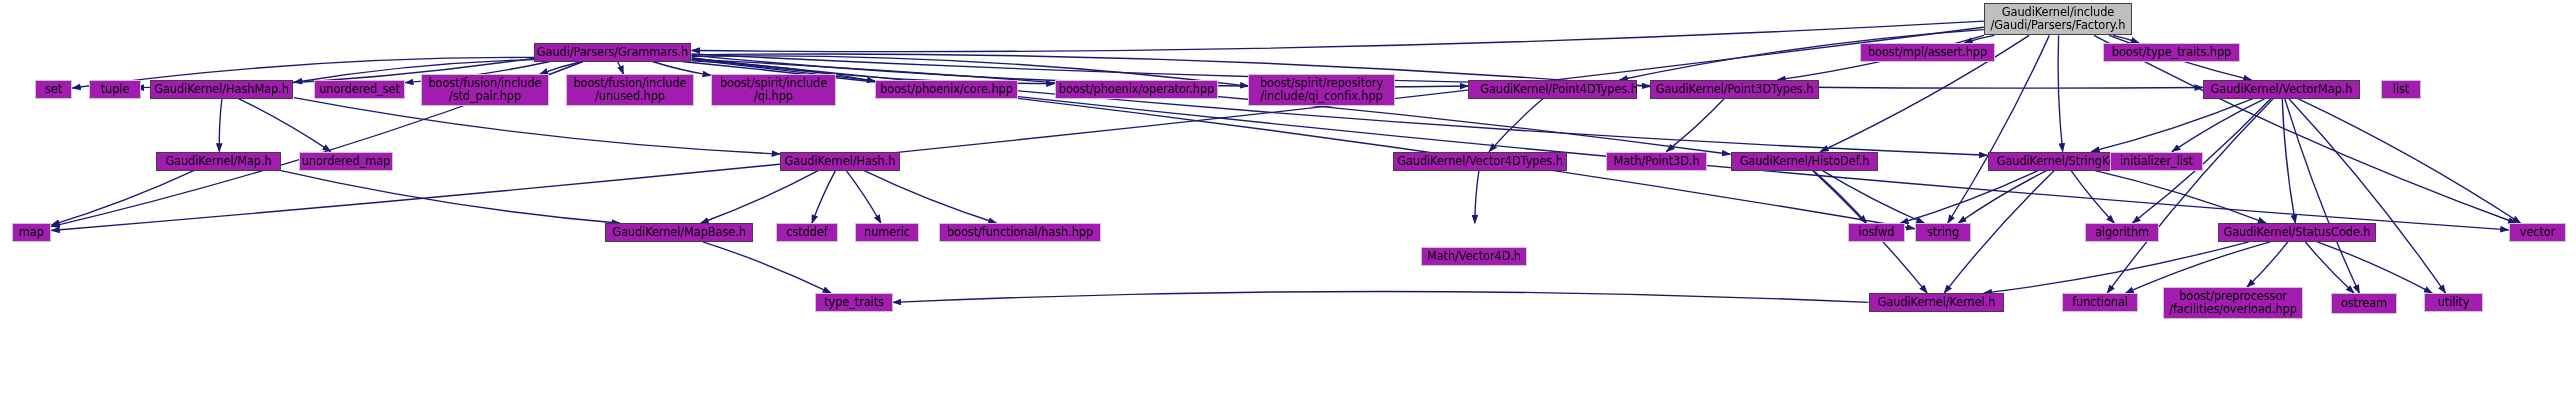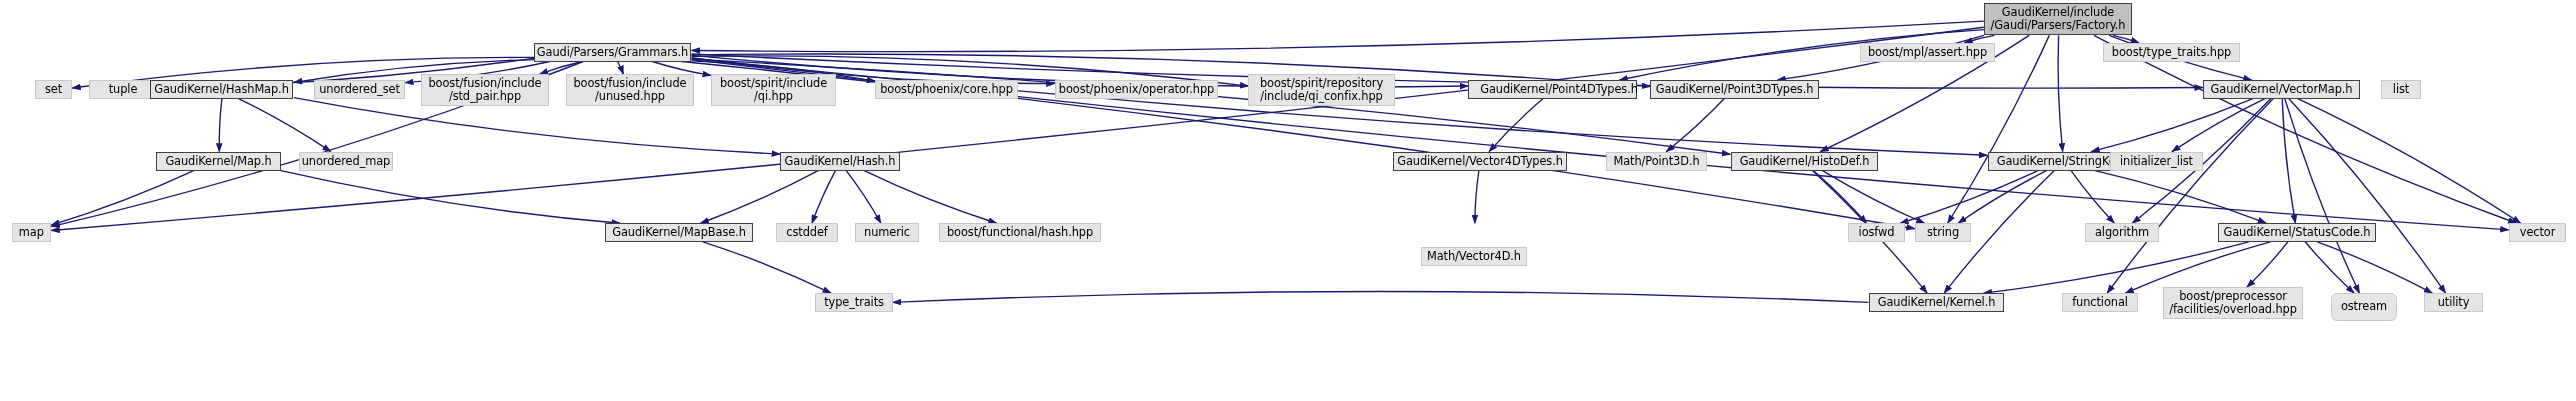--- a/index.html
+++ b/index.html
@@ -25,21 +25,21 @@
     pointer-events: none;
   }
   .edge-path {
     fill: none;
     stroke: #191970;
     stroke-width: 1.6;
   }
   .node {
     position: absolute;
     box-sizing: border-box;
-    background: #e5e5e5;
+    background: #a21caf;
     border: 0.8px solid #c8c8c8;
     color: #000000;
     display: flex;
     flex-direction: column;
     align-items: center;
     justify-content: center;
     text-align: center;
     line-height: 1.18;
     font-size: 11.4px;
     white-space: pre;
@@ -131,21 +131,21 @@
         <path class="edge-path" d="M2749.7,287.0 Q2820.1,312.7 2886.3,348.0" marker-end="url(#arrow)"></path>
         <path class="edge-path" d="M2217.0,359.0 Q1638.0,333.0 1059.0,359.0" marker-end="url(#arrow)"></path>
       </g>
   </svg>
   <div id="nodes-layer">
       <div class="node root" style="left: 1984px; top: 3.4px; width: 148px; height: 32px;"><span class="ln">GaudiKernel/include</span><span class="ln">/Gaudi/Parsers/Factory.h</span></div>
       <div class="node strong" style="left: 534px; top: 43px; width: 157px; height: 18.5px;"><span class="ln">Gaudi/Parsers/Grammars.h</span></div>
       <div class="node" style="left: 1860px; top: 43px; width: 135px; height: 18.5px;"><span class="ln">boost/mpl/assert.hpp</span></div>
       <div class="node" style="left: 2103px; top: 43px; width: 137px; height: 18.5px;"><span class="ln">boost/type_traits.hpp</span></div>
       <div class="node" style="left: 35px; top: 80px; width: 37px; height: 18.5px;"><span class="ln">set</span></div>
-      <div class="node" style="left: 89px; top: 80px; width: 68px; height: 18.5px;"><span class="ln">tuple</span></div>
+      <div class="node" style="left: 89px; top: 80px; width: 52px; height: 18.5px;"><span class="ln">tuple</span></div>
       <div class="node strong" style="left: 150px; top: 80px; width: 143px; height: 18.5px;"><span class="ln">GaudiKernel/HashMap.h</span></div>
       <div class="node" style="left: 314px; top: 80px; width: 91px; height: 18.5px;"><span class="ln">unordered_set</span></div>
       <div class="node" style="left: 421px; top: 74px; width: 128px; height: 32px;"><span class="ln">boost/fusion/include</span><span class="ln">/std_pair.hpp</span></div>
       <div class="node" style="left: 566px; top: 74px; width: 128px; height: 32px;"><span class="ln">boost/fusion/include</span><span class="ln">/unused.hpp</span></div>
       <div class="node" style="left: 711px; top: 74px; width: 125px; height: 32px;"><span class="ln">boost/spirit/include</span><span class="ln">/qi.hpp</span></div>
       <div class="node" style="left: 875px; top: 80px; width: 143px; height: 18.5px;"><span class="ln">boost/phoenix/core.hpp</span></div>
       <div class="node" style="left: 1055px; top: 80px; width: 163px; height: 18.5px;"><span class="ln">boost/phoenix/operator.hpp</span></div>
       <div class="node" style="left: 1248px; top: 74px; width: 147px; height: 32px;"><span class="ln">boost/spirit/repository</span><span class="ln">/include/qi_confix.hpp</span></div>
       <div class="node strong" style="left: 1468px; top: 80px; width: 169px; height: 18.5px; padding-left: 13px;"><span class="ln">GaudiKernel/Point4DTypes.h</span></div>
       <div class="node strong" style="left: 1650px; top: 80px; width: 169px; height: 18.5px;"><span class="ln">GaudiKernel/Point3DTypes.h</span></div>
@@ -167,17 +167,17 @@
       <div class="node" style="left: 1421px; top: 223px; width: 106px; height: 18.5px; margin-top: 24px;"><span class="ln">Math/Vector4D.h</span></div>
       <div class="node" style="left: 1848px; top: 223px; width: 57px; height: 18.5px;"><span class="ln">iosfwd</span></div>
       <div class="node" style="left: 1915px; top: 223px; width: 56px; height: 18.5px;"><span class="ln">string</span></div>
       <div class="node" style="left: 2085px; top: 223px; width: 74px; height: 18.5px;"><span class="ln">algorithm</span></div>
       <div class="node strong" style="left: 2218px; top: 223px; width: 158px; height: 18.5px;"><span class="ln">GaudiKernel/StatusCode.h</span></div>
       <div class="node" style="left: 2509px; top: 223px; width: 57px; height: 18.5px;"><span class="ln">vector</span></div>
       <div class="node" style="left: 815px; top: 293px; width: 78px; height: 18.5px;"><span class="ln">type_traits</span></div>
       <div class="node strong" style="left: 1869px; top: 293px; width: 135px; height: 18.5px;"><span class="ln">GaudiKernel/Kernel.h</span></div>
       <div class="node" style="left: 2062px; top: 293px; width: 76px; height: 18.5px;"><span class="ln">functional</span></div>
       <div class="node" style="left: 2163px; top: 287px; width: 140px; height: 32px;"><span class="ln">boost/preprocessor</span><span class="ln">/facilities/overload.hpp</span></div>
-      <div class="node" style="left: 2331px; top: 293px; width: 66px; height: 28px; border-radius: 6px;"><span class="ln">ostream</span></div>
+      <div class="node" style="left: 2331px; top: 293px; width: 66px; height: 21px;"><span class="ln">ostream</span></div>
       <div class="node" style="left: 2424px; top: 293px; width: 59px; height: 18.5px;"><span class="ln">utility</span></div>
     </div>
 </div>
 
 
 </body></html>

